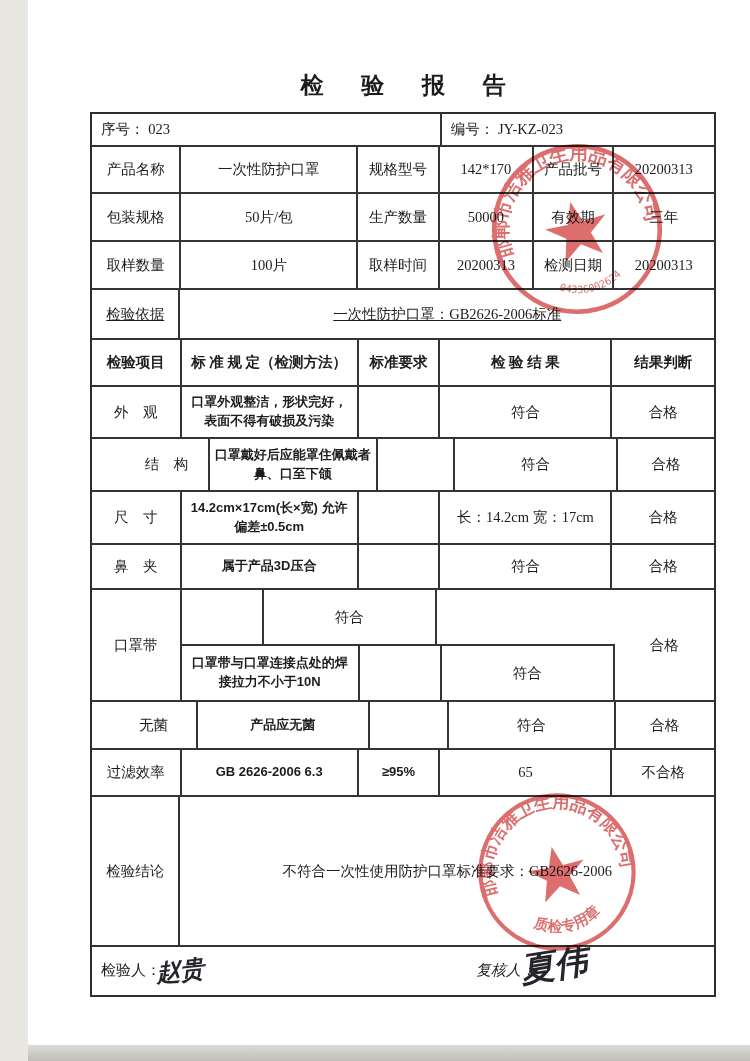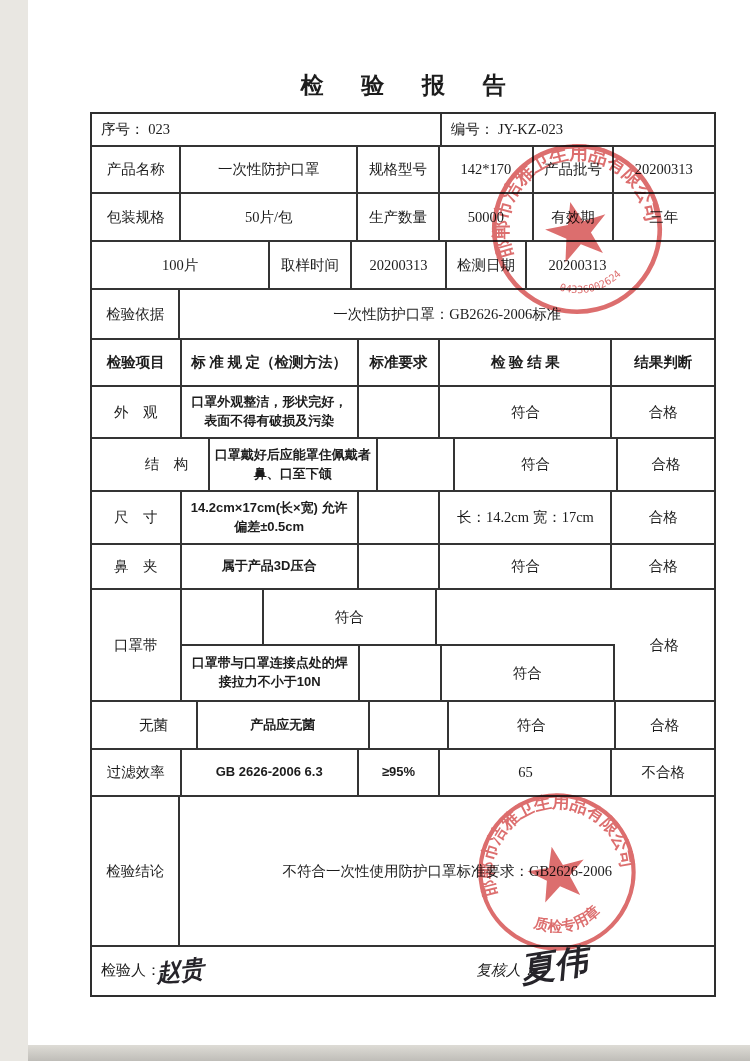--- a/index.html
+++ b/index.html
@@ -26,21 +26,21 @@
   .w-d{width:95px;}  .w-e{width:80px;}  .w-f{width:101px;}
   
   .w-res{width:173px;} .w-ver{width:102px;}
   
   .strap-mid{display:flex;flex-direction:column;width:443px;}
   .strap-sub{display:flex;flex:1;box-sizing:border-box;}
   .strap-sub.first{border-bottom:2px solid #343434;}
   .strap-sub .cell:last-child{border-right:2px solid #343434;}
   
   .h-serial{height:33px;} .h-info1{height:47px;} .h-info2{height:48px;}
-  .h-basis{height:50px;} .h-head{height:47px;}
+  .h-basis{height:50px;text-decoration:underline;} .h-head{height:47px;}
   .h-r1{height:52px;} .h-r2{height:53px;padding-left:33px;} .h-r3{height:53px;} .h-r4{height:45px;}
   .h-sa{height:49px;} .h-sb{height:63px;} .h-r5{height:48px;padding-left:19px;} .h-r6{height:47px;}
   .h-conc{height:150px;} .h-sign{height:48px;}
   .sign-cell{position:relative;width:100%;}
   .sign-label{position:absolute;top:14px;font-size:15px;}
   .sig{position:absolute;font-style:italic;font-weight:bold;color:#26242a;}
   .sig-inspector{left:64px;top:8px;font-size:24px;transform:rotate(-6deg);}
   .sig-reviewer{left:428px;top:-4px;font-size:34px;transform:rotate(-9deg);z-index:5;}
   
   .stamp{position:absolute;mix-blend-mode:multiply;opacity:.88;pointer-events:none;}
@@ -75,20 +75,21 @@
     </div>
     <div class="row h-info2">
       <div class="cell w-a">包装规格</div>
       <div class="cell w-b">50片/包</div>
       <div class="cell w-c">生产数量</div>
       <div class="cell w-d">50000</div>
       <div class="cell w-e">有效期</div>
       <div class="cell w-f">三年</div>
     </div>
     <div class="row h-info2">
+      <div class="cell w-a">取样数量</div>
       <div class="cell w-b">100片</div>
       <div class="cell w-c">取样时间</div>
       <div class="cell w-d">20200313</div>
       <div class="cell w-e">检测日期</div>
       <div class="cell w-f">20200313</div>
     </div>
 
     <div class="row h-basis">
       <div class="cell w-a">检验依据</div>
       <div class="cell" style="width:544px;">一次性防护口罩：GB2626-2006标准</div>

